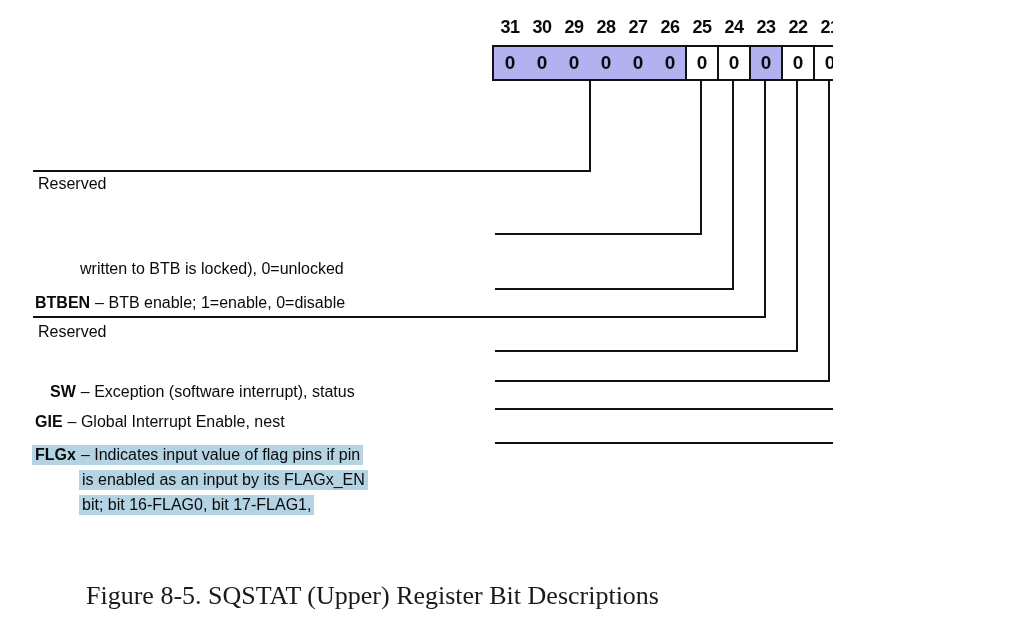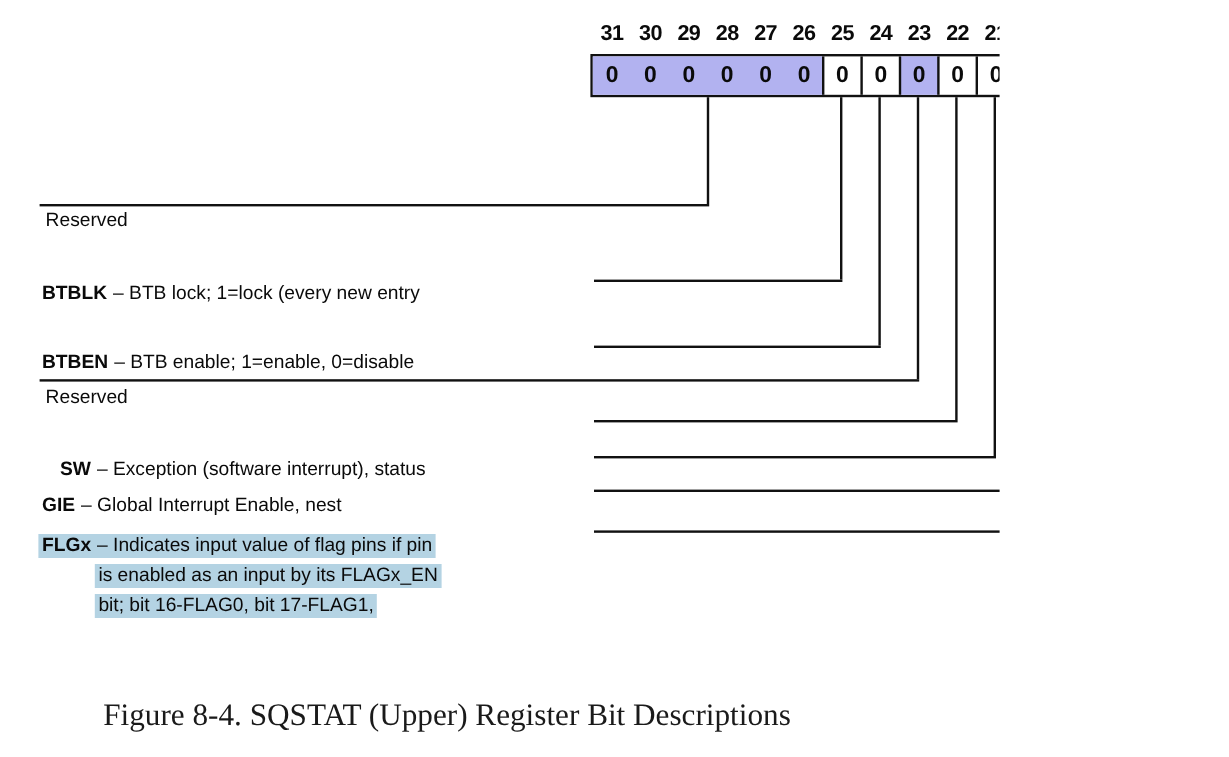--- a/index.html
+++ b/index.html
@@ -103,22 +103,22 @@
   <div class="hline" style="left:33px;top:316px;width:733px;"></div>
   <div class="hline" style="left:495px;top:350px;width:303px;"></div>
   <div class="hline" style="left:495px;top:380px;width:335px;"></div>
   <div class="hline" style="left:495px;top:408px;width:367px;"></div>
   <div class="hline" style="left:495px;top:442px;width:446px;"></div>
 
   <div class="desc" style="left:38px;top:173px;">
     <span>Reserved</span>
   </div>
 
-  <div class="desc" style="left:35px;top:234px;">
-    <b>BTBLK</b><span>– BTB lock; 1=lock (every new entry</span>
+  <div class="desc" style="left:80px;top:258px;">
+    <span>written to BTB is locked), 0=unlocked</span>
   </div>
 
   <div class="desc" style="left:35px;top:292px;">
     <b>BTBEN</b><span>– BTB enable; 1=enable, 0=disable</span>
   </div>
 
   <div class="desc" style="left:38px;top:321px;">
     <span>Reserved</span>
   </div>
 
@@ -134,15 +134,15 @@
   <div class="desc" style="left:79px;top:469px;">
     <span class="hl"><span>is enabled as an input by its FLAGx_EN</span></span>
   </div>
   <div class="desc" style="left:32px;top:444px;">
     <span class="hl"><b>FLGx</b><span>– Indicates input value of flag pins if pin</span></span>
   </div>
   <div class="desc" style="left:79px;top:494px;">
     <span class="hl"><span>bit; bit 16-FLAG0, bit 17-FLAG1,</span></span>
   </div>
 
-  <div class="caption">Figure 8-4. SQSTAT (Upper) Register Bit Descriptions</div>
+  <div class="caption">Figure 8-5. SQSTAT (Upper) Register Bit Descriptions</div>
 
 </div>
 
 </body></html>

